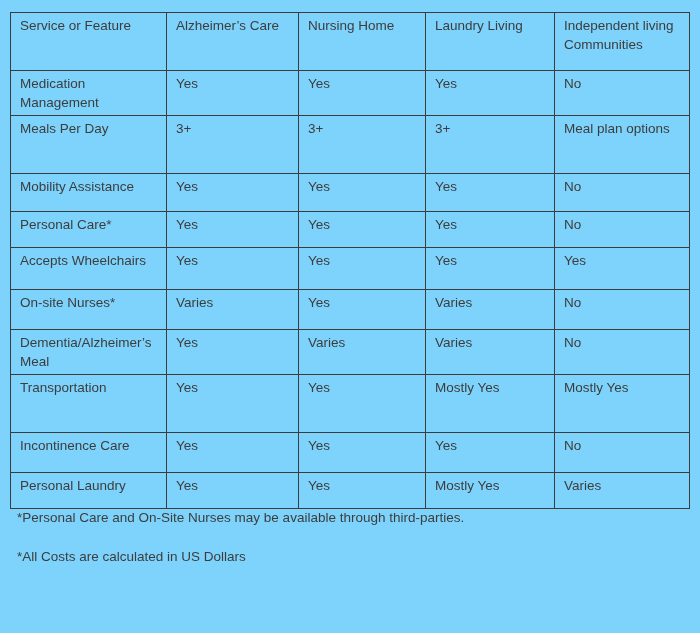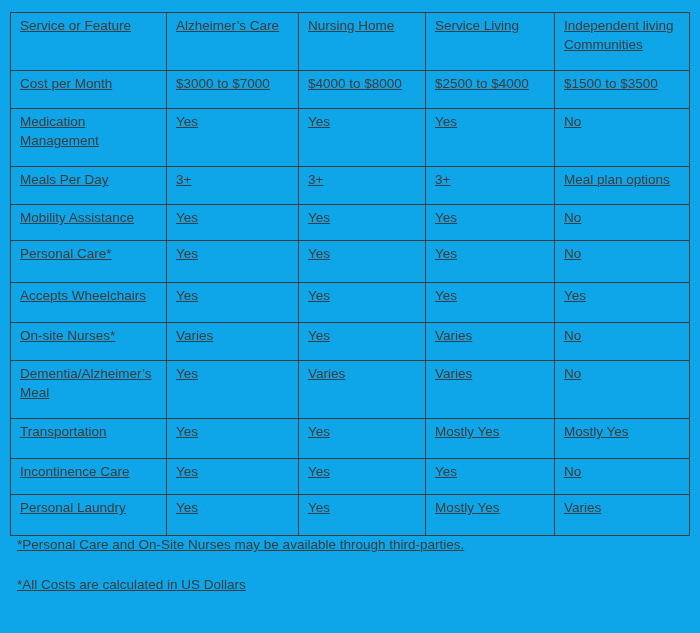--- a/index.html
+++ b/index.html
@@ -5,26 +5,25 @@
   * { box-sizing: border-box; }
   html, body {
     margin: 0;
     padding: 0;
     background: #ffffff;
   }
   .page {
     position: relative;
     width: 700px;
     height: 633px;
-    background: #0ea5e9;
+    background: #7dd3fc;
     font-family: "Liberation Sans", sans-serif;
     color: #3d3d3d;
     padding: 12px 10px 0 10px;
     overflow: hidden;
-    text-decoration: underline;
   }
   table.compare {
     border-collapse: collapse;
     table-layout: fixed;
     width: 679px;
   }
   table.compare col.c0 { width: 156px; }
   table.compare col.c1 { width: 132px; }
   table.compare col.c2 { width: 127px; }
   table.compare col.c3 { width: 129px; }
@@ -71,32 +70,25 @@
         <col class="c1">
         <col class="c2">
         <col class="c3">
         <col class="c4">
     </colgroup>
     <thead>
       <tr id="header-row">
           <th>Service or Feature</th>
           <th>Alzheimer’s Care</th>
           <th>Nursing Home</th>
-          <th>Service Living</th>
+          <th>Laundry Living</th>
           <th>Independent living Communities</th>
         </tr>
     </thead>
     <tbody id="table-body">
-        <tr>
-          <td>Cost per Month</td>
-          <td>$3000 to $7000</td>
-          <td>$4000 to $8000</td>
-          <td>$2500 to $4000</td>
-          <td>$1500 to $3500</td>
-        </tr>
         <tr>
           <td>Medication Management</td>
           <td>Yes</td>
           <td>Yes</td>
           <td>Yes</td>
           <td>No</td>
         </tr>
         <tr>
           <td>Meals Per Day</td>
           <td>3+</td>

